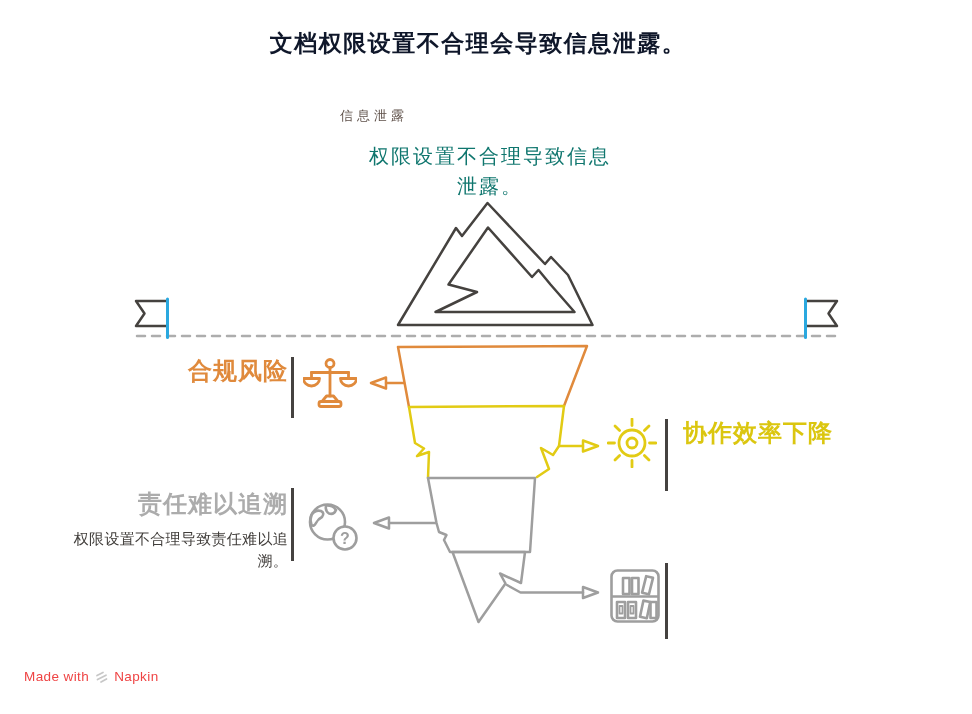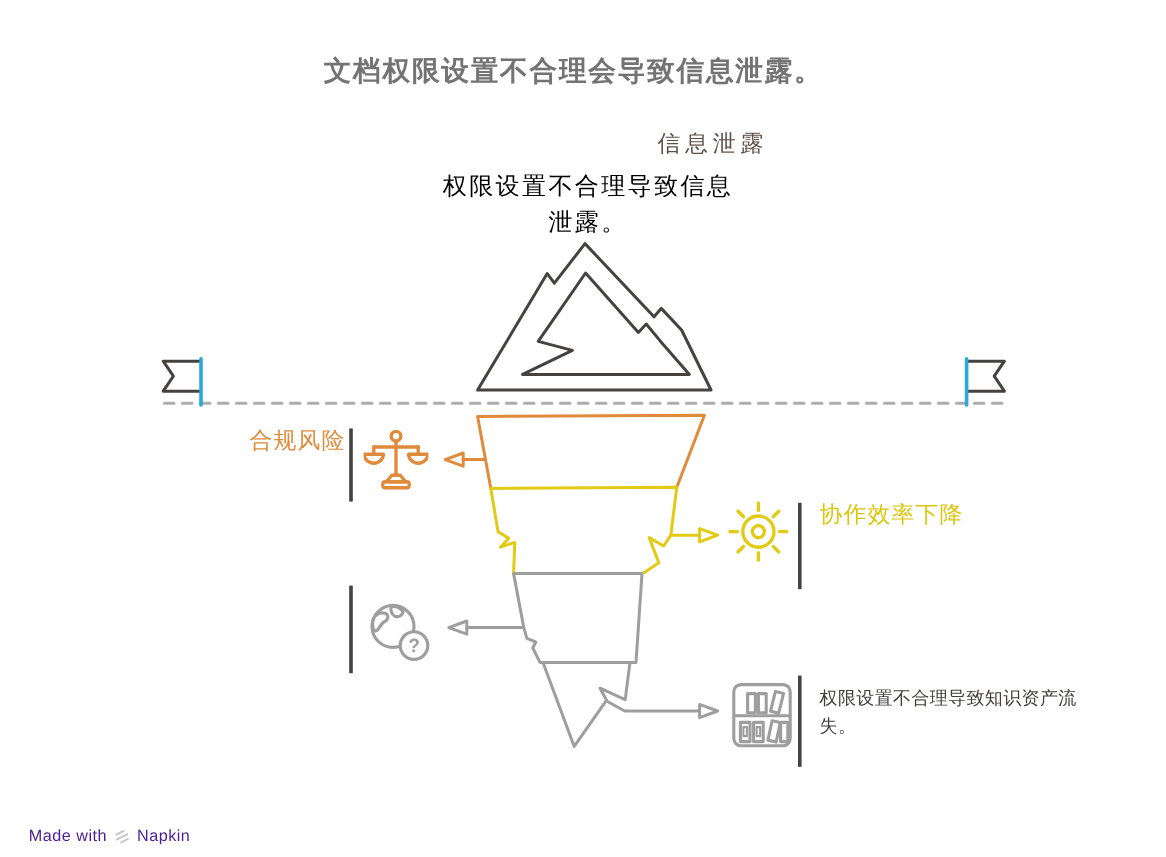--- a/index.html
+++ b/index.html
@@ -1,43 +1,43 @@
 <!DOCTYPE html>
 <html><head>
 <meta charset="utf-8">
 <style>
   html,body{margin:0;padding:0;background:#ffffff;}
   body{width:972px;height:714px;position:relative;overflow:hidden;
        font-family:"Liberation Sans","DejaVu Sans",sans-serif;}
   .abs{position:absolute;}
   
-  .page-title{left:78px;top:44px;width:800px;text-align:center;
-    font-size:23px;font-weight:700;letter-spacing:1.5px;color:#737373;}
-  .summit-heading{left:340px;top:107px;width:300px;text-align:right;
-    font-size:19px;font-weight:500;letter-spacing:4px;color:#5E5049;}
+  .page-title{left:78px;top:28px;width:800px;text-align:center;
+    font-size:23px;font-weight:700;letter-spacing:1.5px;color:#0f172a;}
+  .summit-heading{left:340px;top:107px;width:300px;text-align:left;
+    font-size:13px;font-weight:500;letter-spacing:4px;color:#5E5049;}
   .summit-desc{left:355px;top:141px;width:270px;text-align:center;
-    font-size:20px;letter-spacing:2px;line-height:1.5;color:#000000;white-space:pre-line;}
+    font-size:20px;letter-spacing:2px;line-height:1.5;color:#0f766e;white-space:pre-line;}
   
   .side-item{width:250px;}
   .side-item.left{text-align:right;}
   .side-item.right{text-align:left;width:240px;}
-  .side-title{font-size:19px;font-weight:400;letter-spacing:1px;line-height:1.2;}
+  .side-title{font-size:24px;font-weight:700;letter-spacing:1px;line-height:1.2;}
   .side-desc{margin-top:9px;font-size:15px;line-height:1.5;letter-spacing:0.3px;
     color:#403D3A;white-space:pre-line;}
   .c-orange{color:#E08A3C;}
   .c-yellow{color:#DBC60F;}
   .c-gray{color:#ACACAC;}
   .pos-l1{top:357px;right:684px;}
   .pos-r1{top:419px;left:683px;}
   .pos-l2{top:490px;right:684px;}
   .pos-r2{top:563px;left:683px;}
   .divider{position:absolute;width:3px;background:#454240;}
   
   .footer{left:24px;top:669px;display:flex;align-items:flex-start;gap:5px;
-    font-size:13.5px;letter-spacing:0.4px;color:#4c1d95;margin-top:20px;}
+    font-size:13.5px;letter-spacing:0.4px;color:#ef4444;}
   svg{display:block;}
 </style>
 </head>
 <body>
 
 <svg class="abs" width="972" height="714" viewBox="0 0 972 714" style="left:0;top:0;" fill="none" stroke-linejoin="round" stroke-linecap="round">
 
   <line x1="137" y1="336" x2="838" y2="336" stroke="#ADADAD" stroke-width="2.5" stroke-dasharray="8 7"></line>
 
   <g>
@@ -112,33 +112,34 @@
   <line x1="7.5" y1="25" x2="1" y2="25"></line>
   <line x1="25" y1="7.5" x2="25" y2="1"></line>
   <line x1="25" y1="42.5" x2="25" y2="49"></line>
   <line x1="37.4" y1="12.6" x2="42" y2="8"></line>
   <line x1="12.6" y1="12.6" x2="8" y2="8"></line>
   <line x1="37.4" y1="37.4" x2="42" y2="42"></line>
   <line x1="12.6" y1="37.4" x2="8" y2="42"></line>
 </svg>
 
 <div class="abs side-item left pos-l2">
+  <div class="side-title c-gray">责任难以追溯</div>
+  <div class="side-desc">权限设置不合理导致责任难以追
+溯。</div>
 </div>
 <div class="divider" style="left:291px;top:488px;height:73px"></div>
 <svg class="abs" style="left:302px;top:500px;" width="58" height="52" viewBox="0 0 58 52" fill="none" stroke="#9E9E9E" stroke-width="2.6" stroke-linecap="round" stroke-linejoin="round">
   <circle cx="25.5" cy="22" r="17.5"></circle>
   <path d="M 9.5 15 Q 13 9.5 19 11 Q 23 13 20 17 Q 16 19 14 23 Q 12 27 9.5 25 Q 7.5 20 9.5 15 Z"></path>
   <path d="M 24 5.5 Q 31 5 34 10 Q 32 15 27 13.5 Q 23 11 24 5.5 Z"></path>
   <circle cx="43" cy="38" r="11.5" fill="#FFFFFF"></circle>
   <text x="43" y="43.5" text-anchor="middle" font-size="16" font-weight="600" fill="#9E9E9E" stroke="none" font-family="'Liberation Sans','DejaVu Sans',sans-serif">?</text>
 </svg>
 
 <div class="abs side-item right pos-r2">
-  <div class="side-desc">权限设置不合理导致知识资产流
-失。</div>
 </div>
 <div class="divider" style="left:665px;top:563px;height:76px"></div>
 <svg class="abs" style="left:609px;top:568px;" width="52" height="56" viewBox="0 0 52 56" fill="none" stroke="#9E9E9E" stroke-width="2.6" stroke-linejoin="round">
   <rect x="2.5" y="2.5" width="47" height="51" rx="6"></rect>
   <line x1="2.5" y1="28.5" x2="49.5" y2="28.5"></line>
   <rect x="14" y="10" width="6.5" height="16"></rect>
   <rect x="23" y="10" width="6.5" height="16"></rect>
   <rect x="33" y="8.5" width="7" height="17" transform="rotate(14 36.5 25.5)"></rect>
   <rect x="8" y="34" width="8" height="16"></rect>
   <rect x="10.5" y="38" width="3" height="7.5" stroke-width="1.8"></rect>

